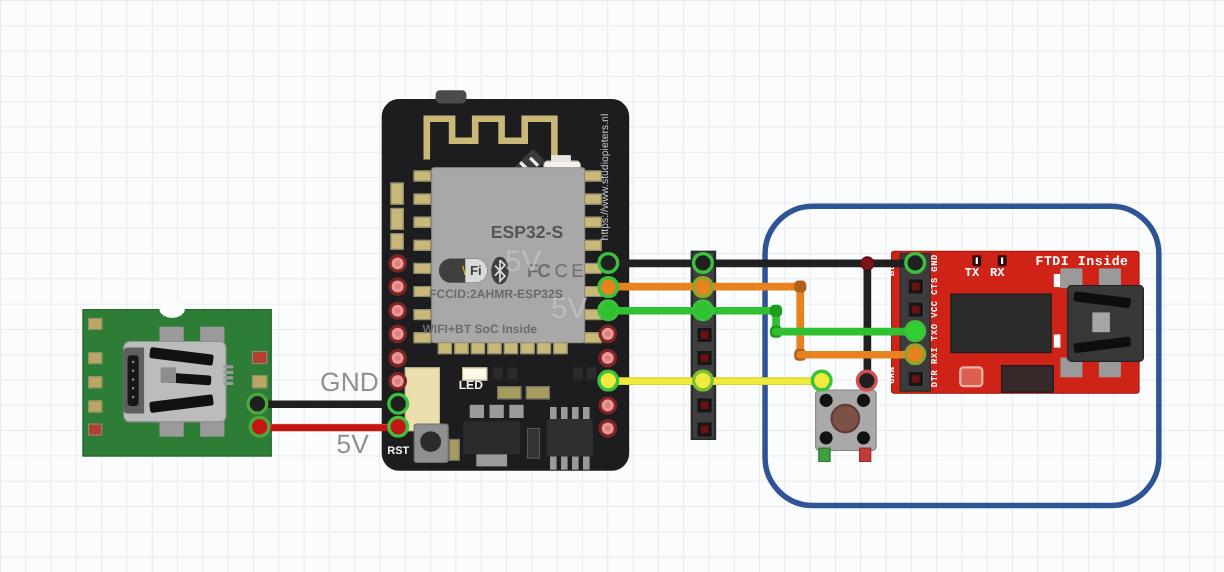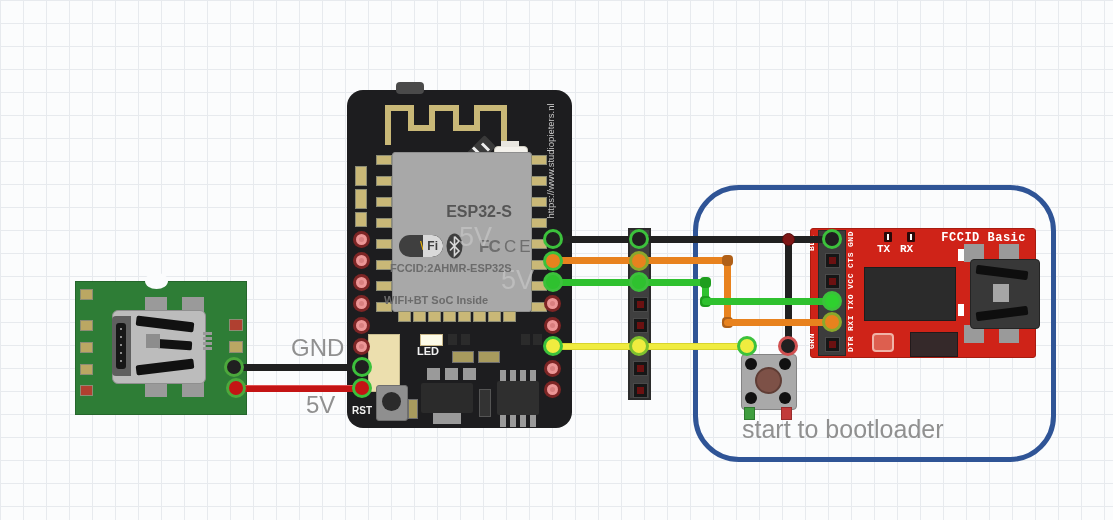--- a/index.html
+++ b/index.html
@@ -197,21 +197,21 @@
   <div class="vtext vpin" style="left:796px;top:335px;">GRN</div>
 
   <div class="abs" style="left:884px;top:232px;width:8px;height:10px;background:#2a0808;border-radius:1px;">
       <span style="position:absolute;left:3px;top:2px;width:2px;height:6px;background:#ffffff;"></span>
     </div>
   <div class="abs" style="left:907px;top:232px;width:8px;height:10px;background:#2a0808;border-radius:1px;">
       <span style="position:absolute;left:3px;top:2px;width:2px;height:6px;background:#ffffff;"></span>
     </div>
   <div class="abs mono" style="left:877px;top:243px;font-size:11px;font-weight:bold;color:#ffffff;">TX</div>
   <div class="abs mono" style="left:900px;top:243px;font-size:11px;font-weight:bold;color:#ffffff;">RX</div>
-  <div class="abs mono" style="left:926px;top:231px;width:100px;text-align:right;font-size:12px;font-weight:bold;color:#ffffff;letter-spacing:0.5px;">FCCID Basic</div>
+  <div class="abs mono" style="left:926px;top:231px;width:100px;text-align:right;font-size:12px;font-weight:bold;color:#ffffff;letter-spacing:0.5px;">FTDI Inside</div>
 
   <div class="abs" style="left:864px;top:267px;width:90px;height:52px;background:#2b2b2b;border:1px solid #1d1d1d;"></div>
   <div class="abs" style="left:872px;top:333px;width:22px;height:19px;background:#dd5f4f;border:2px solid #f0b3a7;border-radius:4px;box-sizing:border-box;"></div>
   <div class="abs" style="left:910px;top:332px;width:46px;height:23px;background:#35292a;border:1px solid #221a1b;"></div>
   <div class="abs" style="left:958px;top:249px;width:6px;height:12px;background:#ffffff;"></div>
   <div class="abs" style="left:958px;top:304px;width:6px;height:12px;background:#ffffff;"></div>
 
   <div class="abs" style="left:964px;top:244px;width:20px;height:18px;background:#9a9a9a;"></div>
   <div class="abs" style="left:999px;top:244px;width:20px;height:18px;background:#9a9a9a;"></div>
   <div class="abs" style="left:964px;top:325px;width:20px;height:18px;background:#9a9a9a;"></div>
@@ -260,16 +260,15 @@
   <div class="ring" style="left:629px;top:336px;background:#f0ec3f;border-color:#7ec12f;"></div>
   <div class="ring" style="left:822px;top:229px;background:#202020;"></div>
   <div class="ring" style="left:822px;top:291px;background:#2fd12f;"></div>
   <div class="ring" style="left:822px;top:312px;background:#e8821e;border-color:#8ba82c;"></div>
   <div class="ring" style="left:737px;top:336px;background:#f0ec3f;"></div>
   <div class="ring" style="left:778px;top:336px;background:#202020;border-color:#d05050;"></div>
   <div class="abs" style="left:782px;top:233px;width:13px;height:13px;background:#7d1616;border:1px solid #4f0d0d;border-radius:50%;box-sizing:border-box;"></div>
 
   <div class="lbl" style="left:291px;top:334px;font-size:24px;">GND</div>
   <div class="lbl" style="left:306px;top:391px;font-size:24px;">5V</div>
-  <div class="lbl" style="left:742px;top:415px;">start to bootloader</div>
 
 
 </div>
 
 </body></html>

